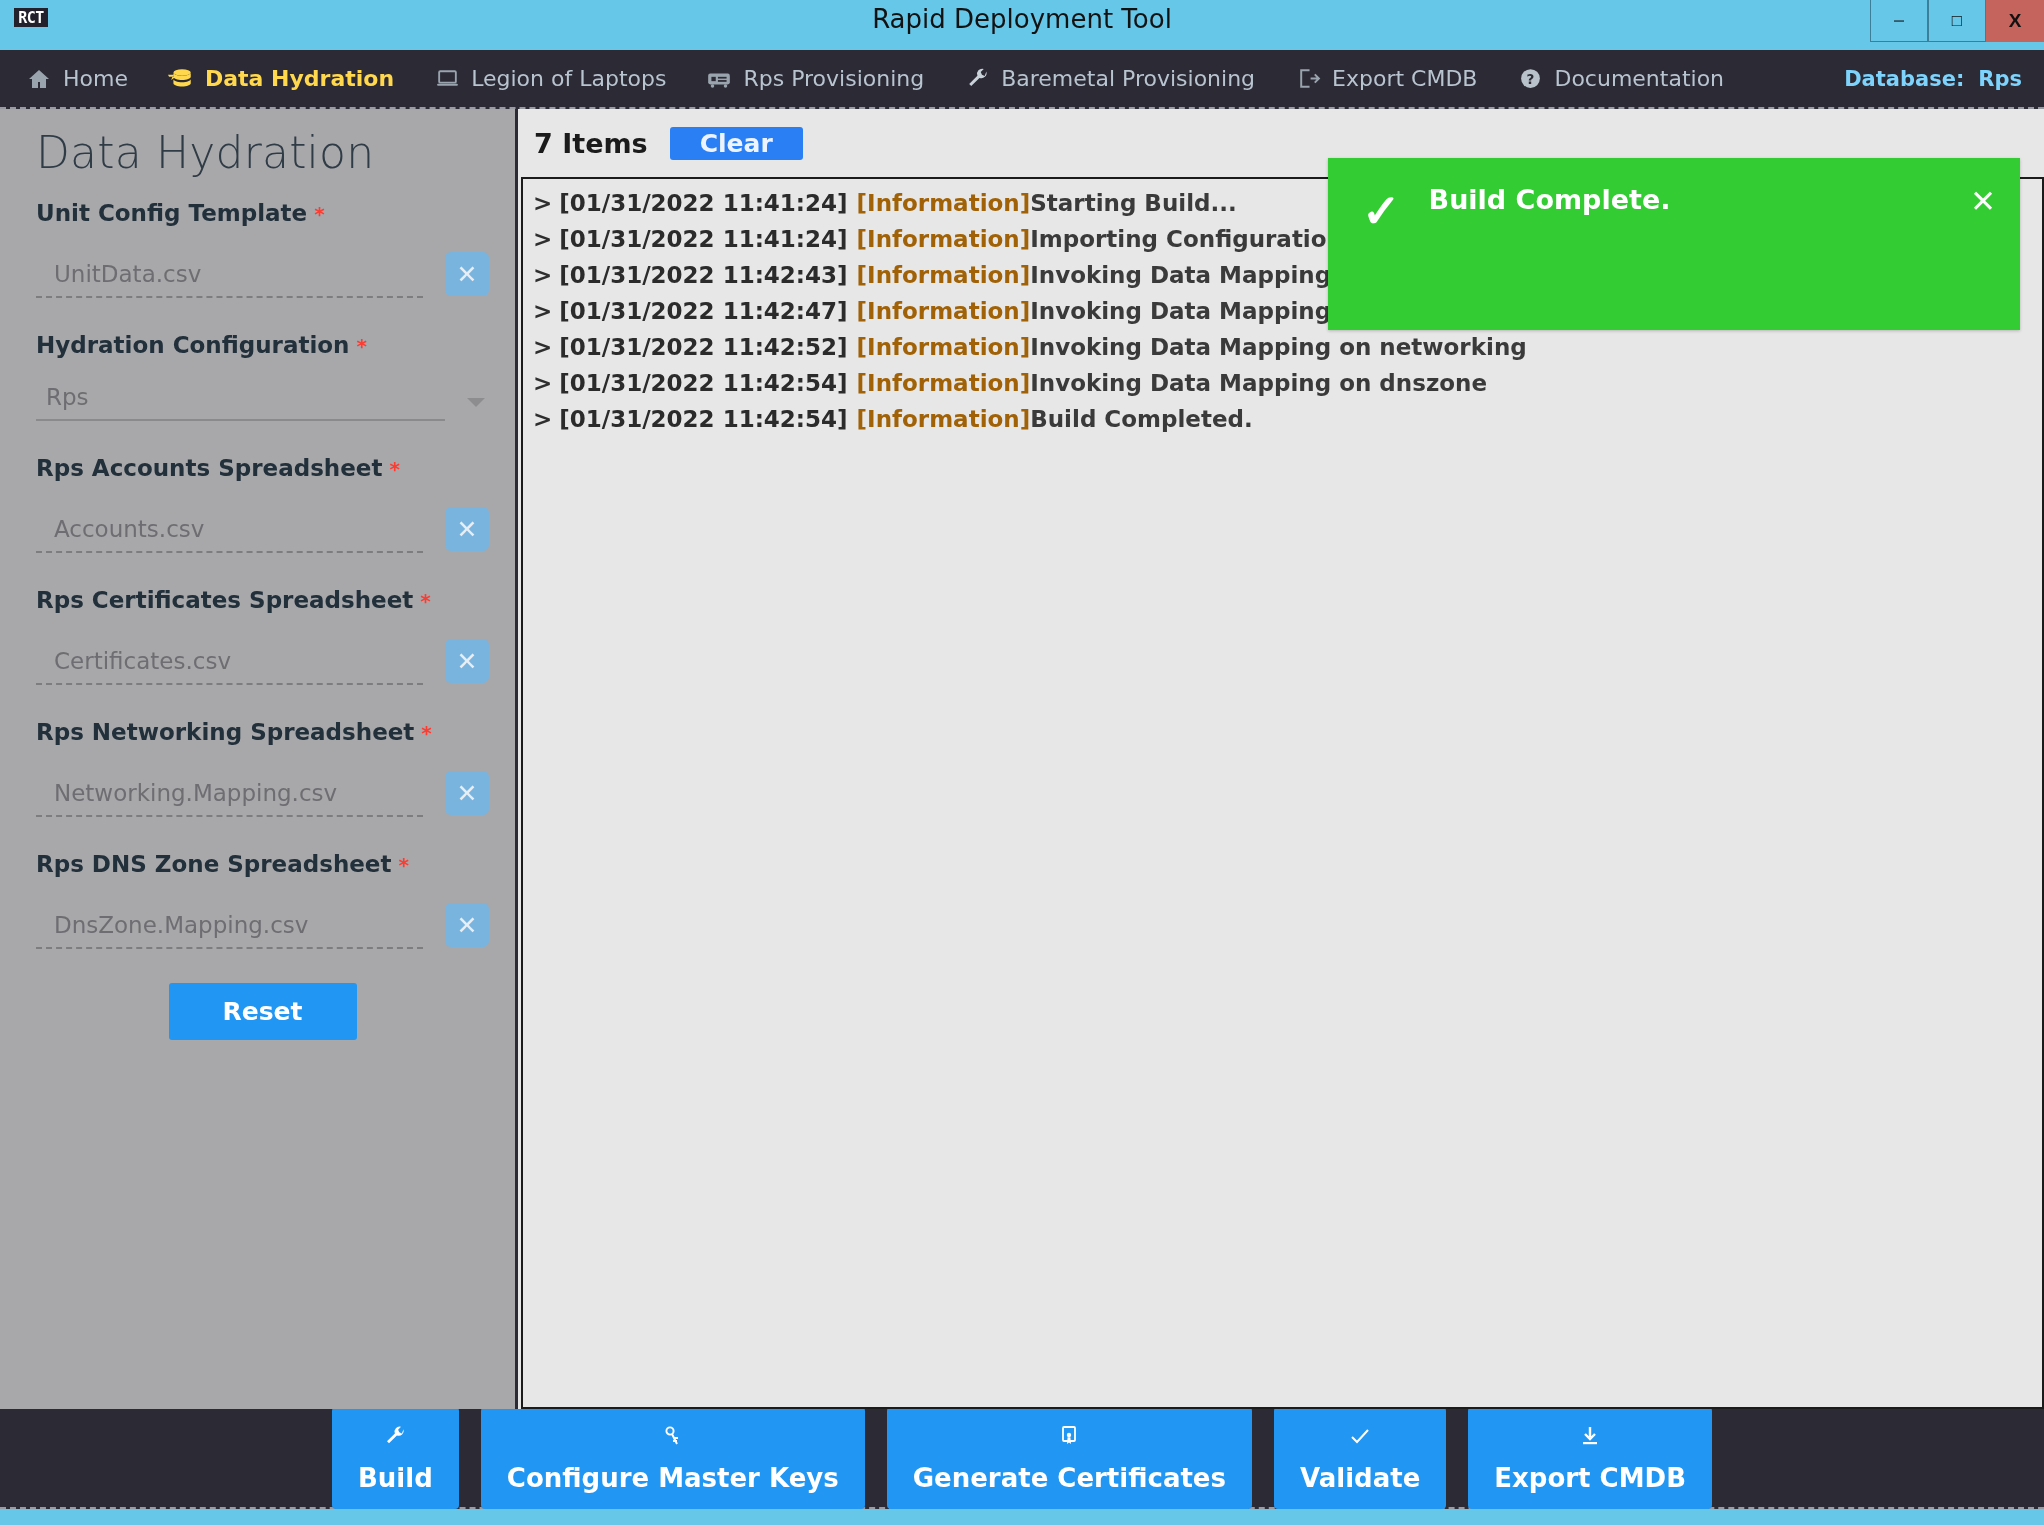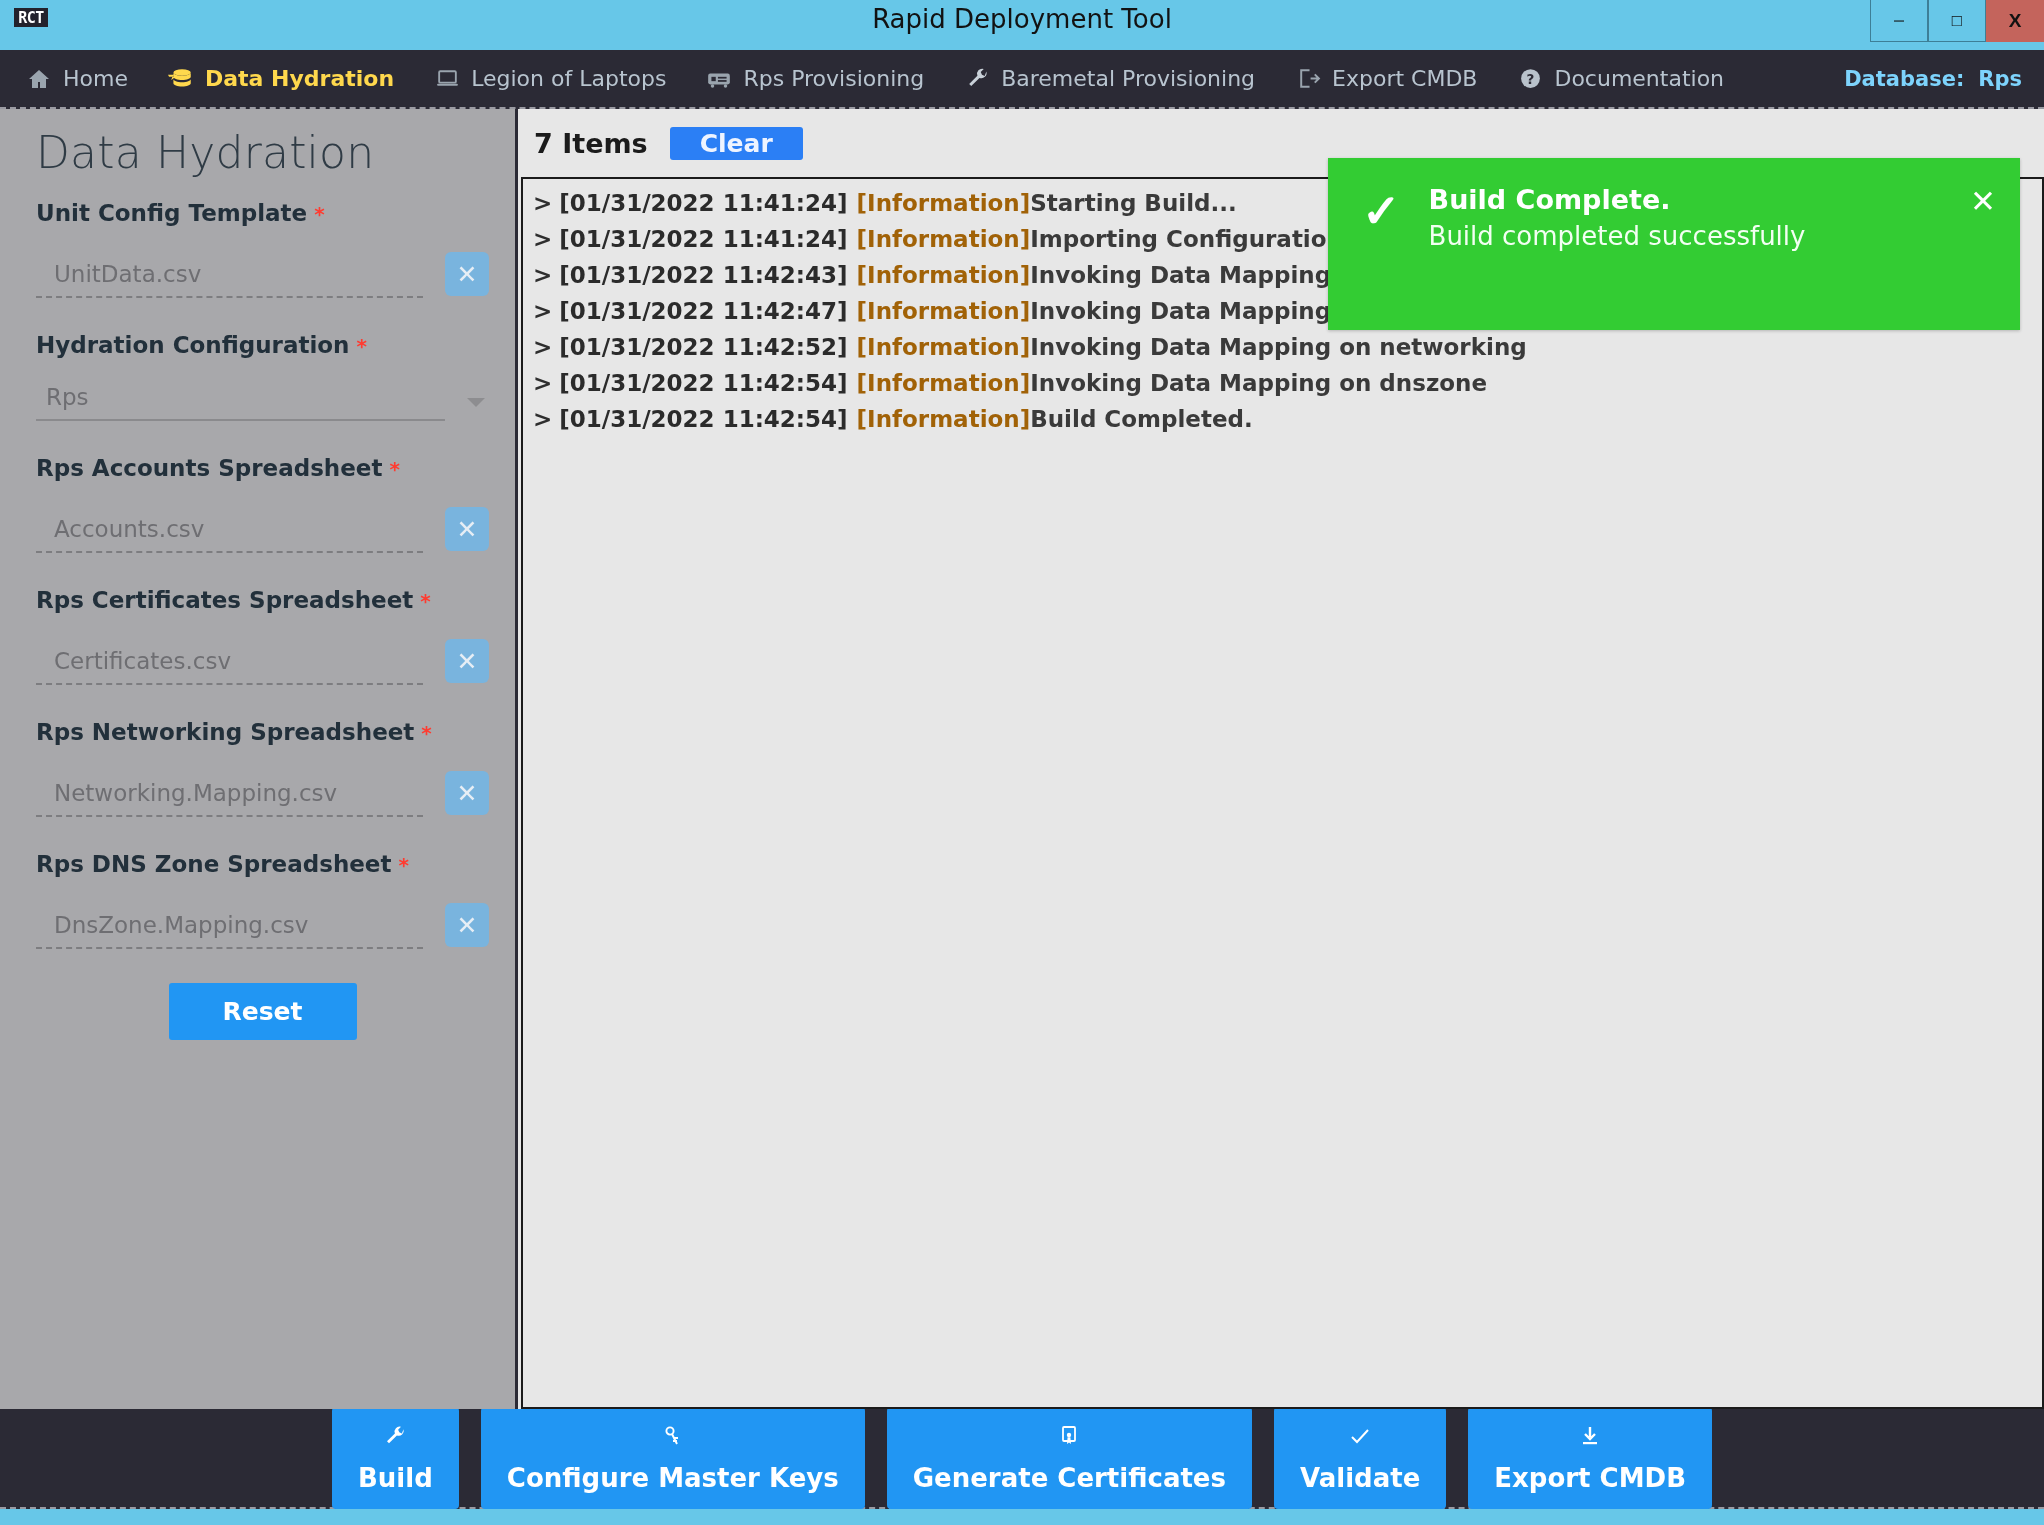--- a/index.html
+++ b/index.html
@@ -489,21 +489,20 @@
           <span class="log-lvl">[Information]</span>
           <span class="log-msg">Build Completed.</span>
         </div>
       </div>
     </div>
 
     <div class="toast">
       <span class="toast-check">✓</span>
       <div class="toast-body">
         <div class="toast-title">Build Complete.</div>
-        <div class="toast-sub">Build completed successfully</div>
       </div>
       <span class="toast-close">✕</span>
     </div>
   </div>
 
   <div class="footer">
     <button class="action-btn">
       <span class="btn-icon">
         <svg width="24" height="24" viewBox="0 0 24 24">
             <path fill="#ffffff" d="M20.5 5.3a5 5 0 0 1-6.6 6.1L6 19.3 4 17.3l7.9-7.9a5 5 0 0 1 6.1-6.6l-2.9 2.9 1.2 2.6 2.6 1.2z"></path>

